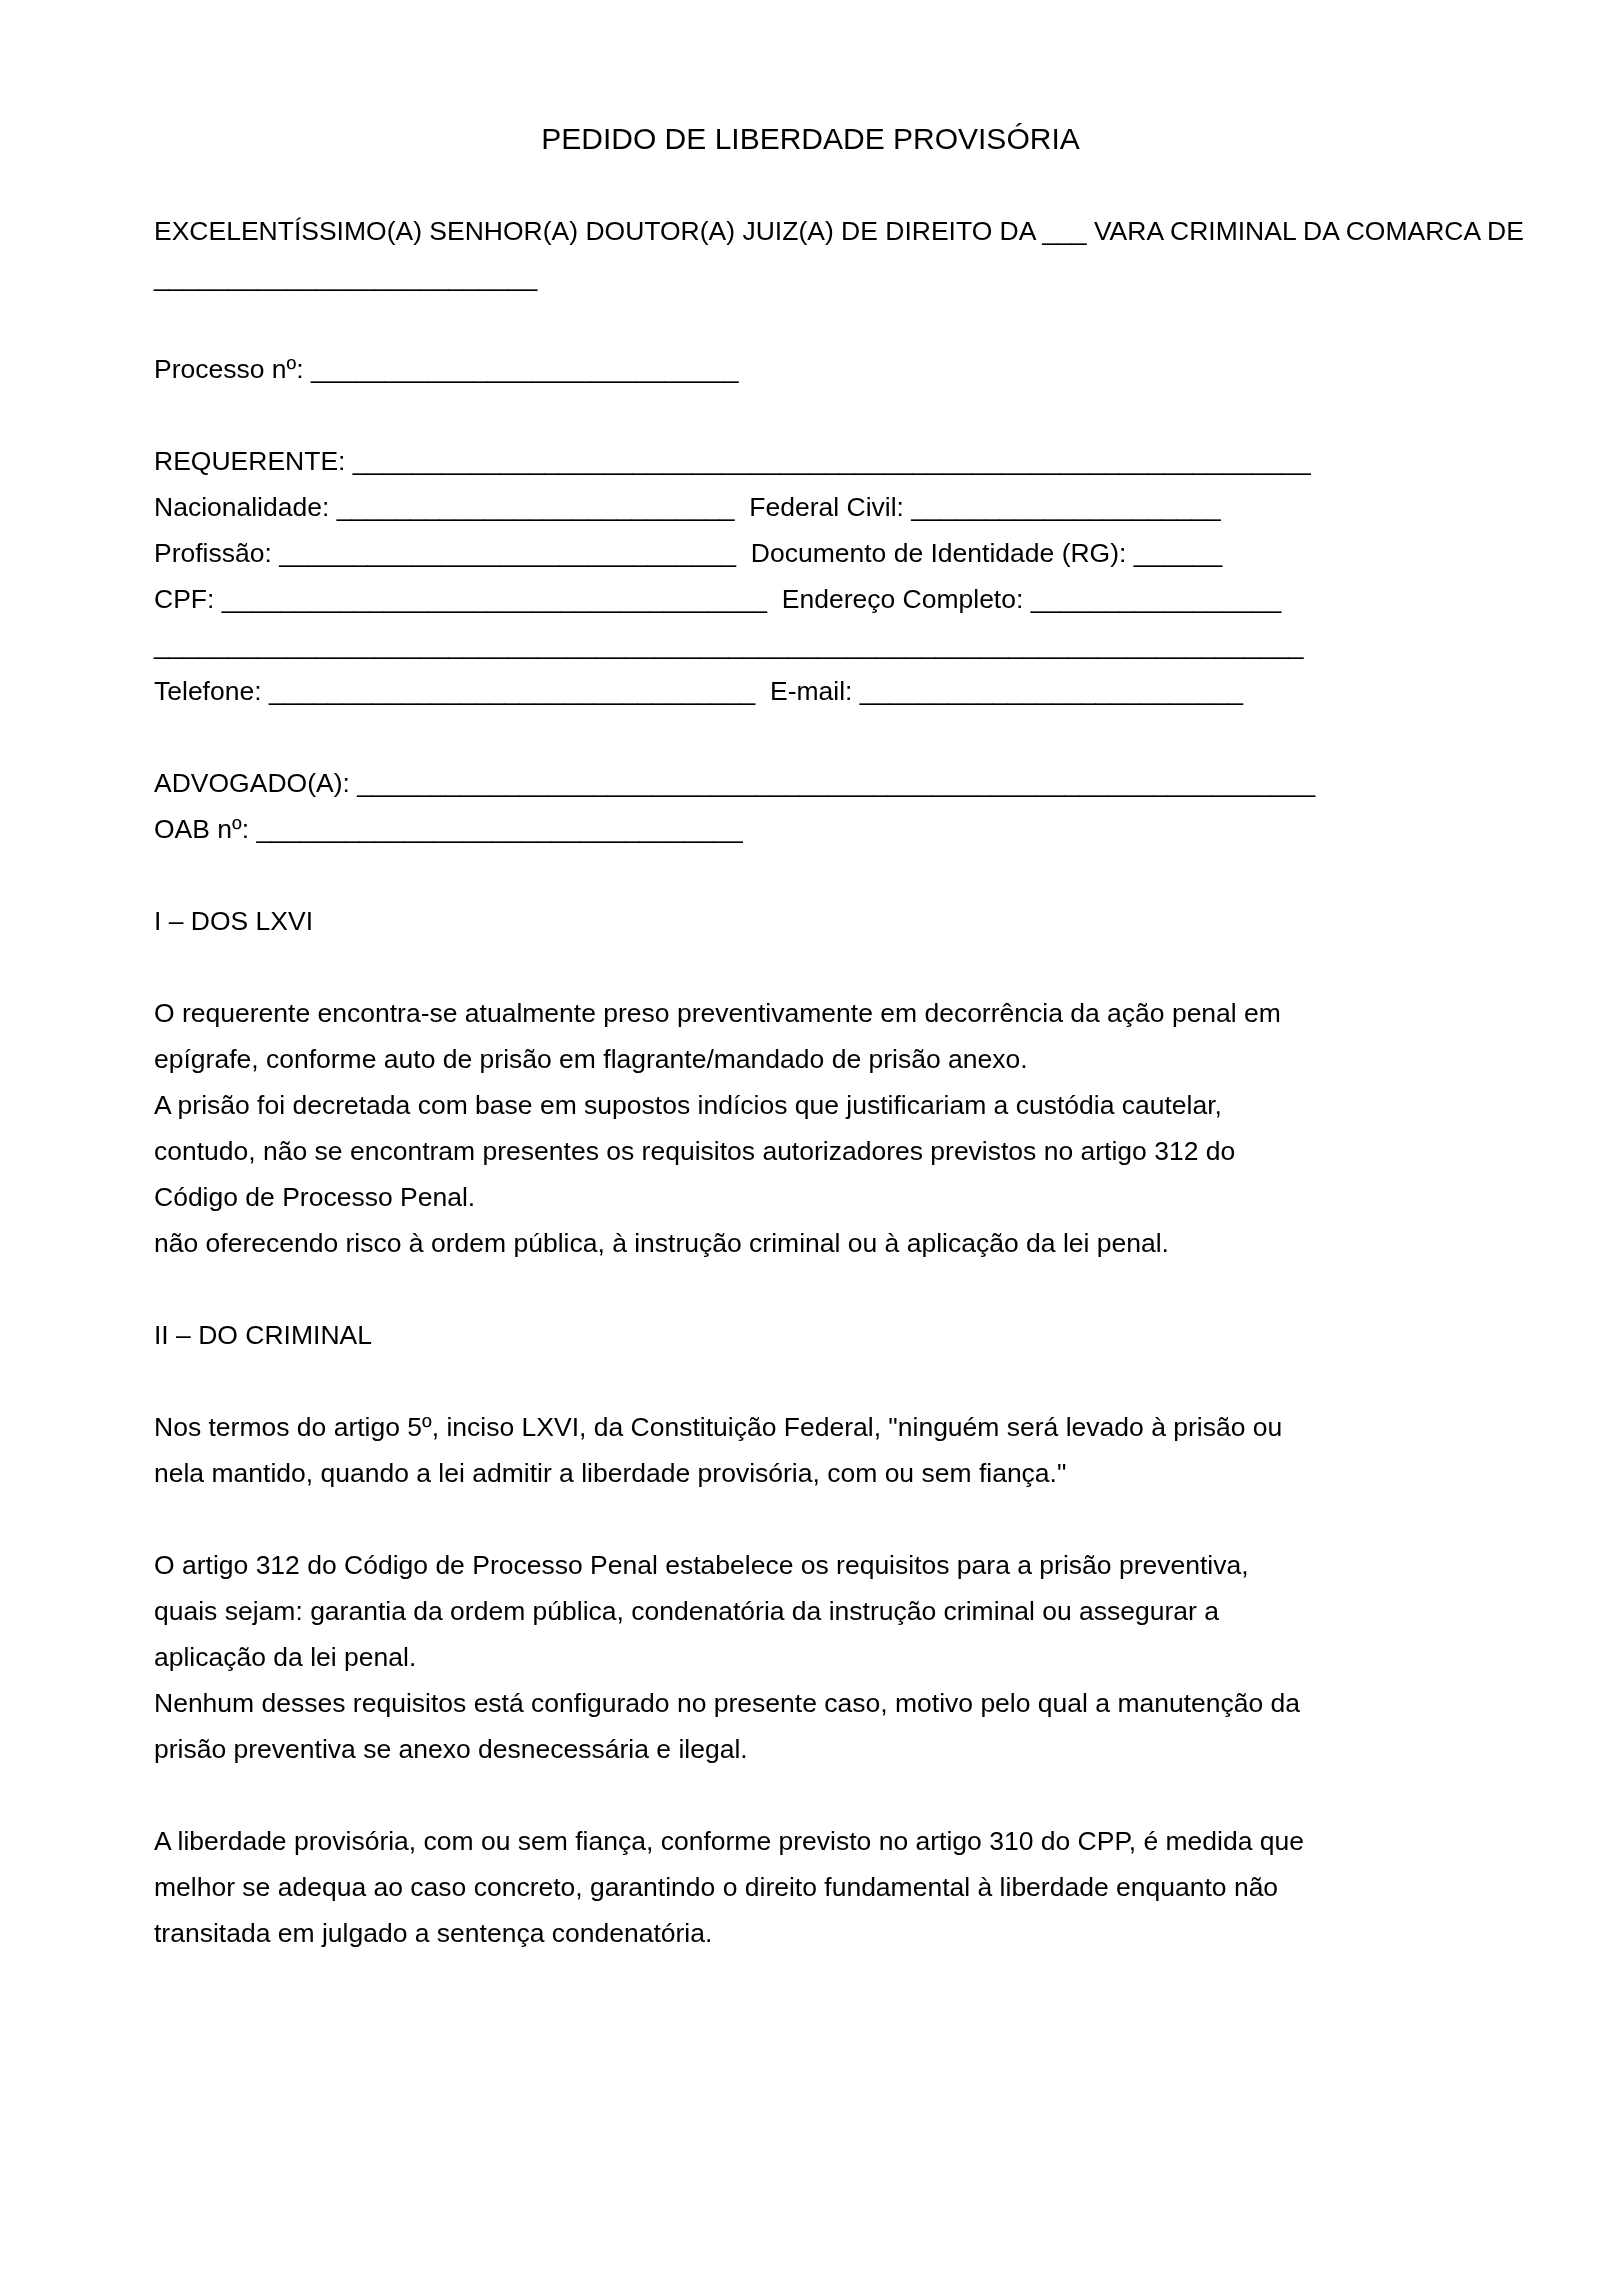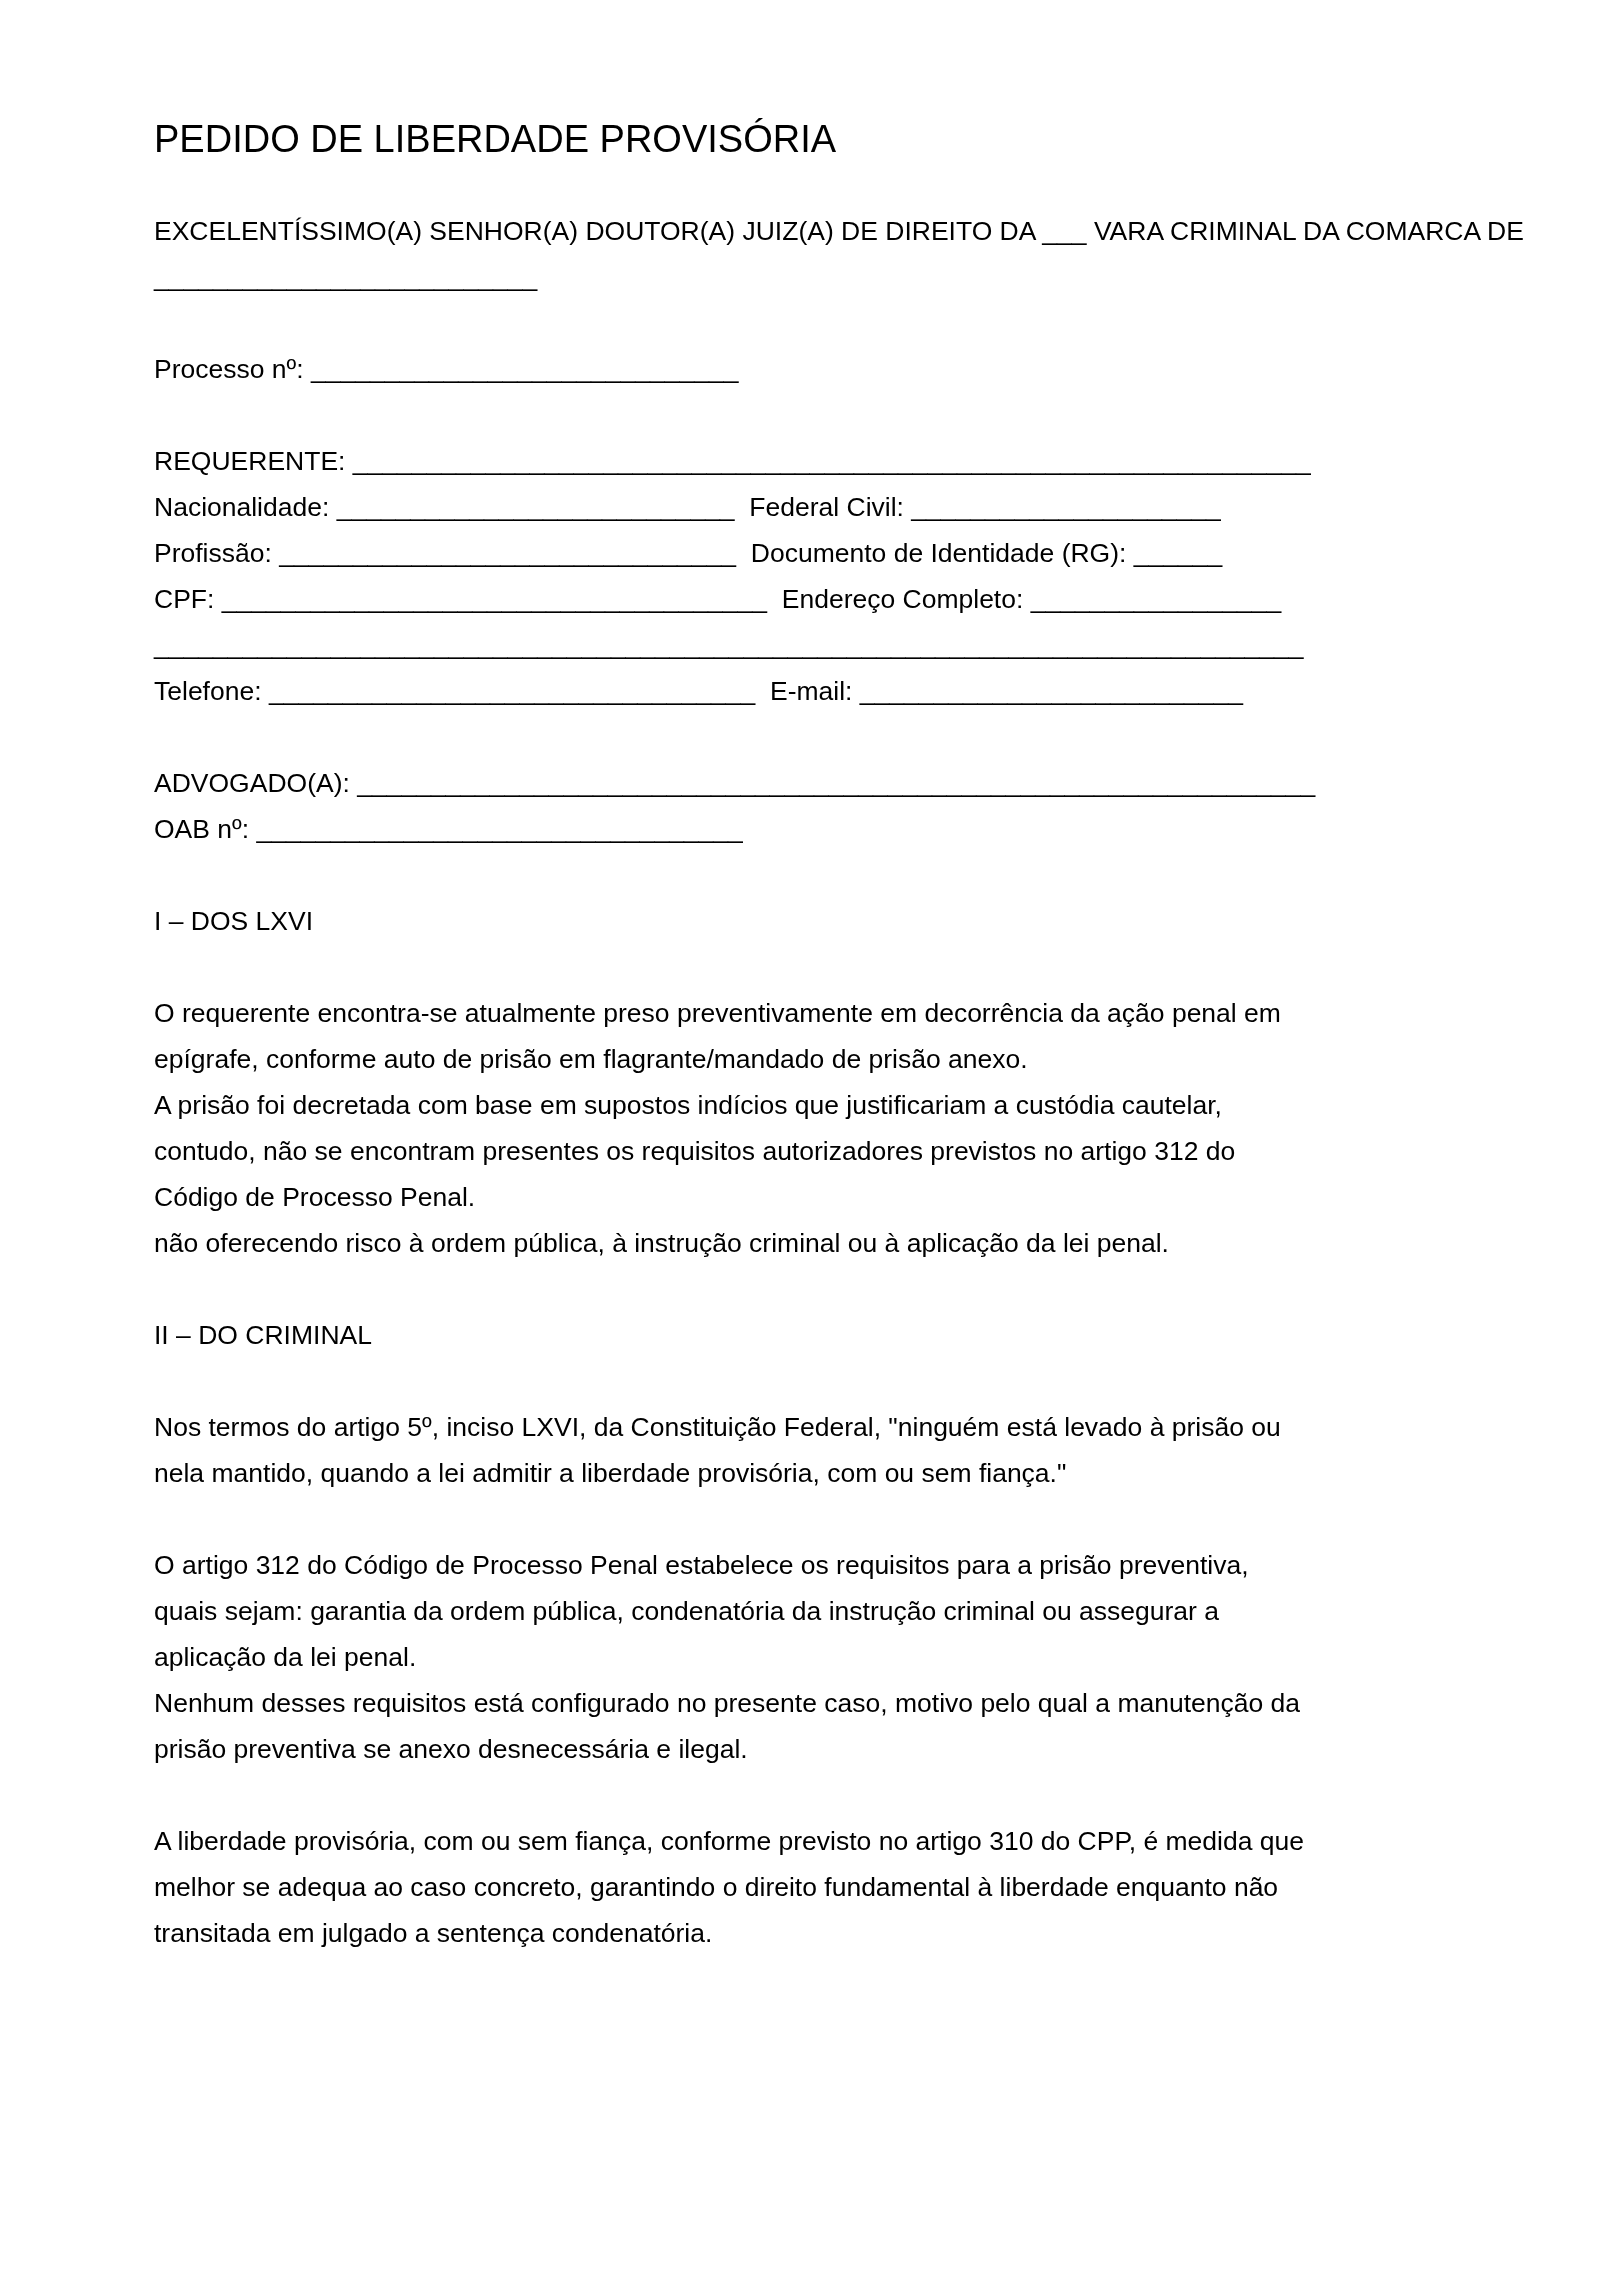--- a/index.html
+++ b/index.html
@@ -21,22 +21,22 @@
   }
   .line {
     height: 46px;
     line-height: 46px;
     white-space: pre;
   }
   .blank {
     height: 46px;
   }
   .title {
-    font-size: 38px;
-    text-align: left;
+    font-size: 30px;
+    text-align: center;
     width: 1313px; 
   }
 </style>
 </head>
 <body>
 
 <div class="page">
 
   <div class="line title">PEDIDO DE LIBERDADE PROVISÓRIA</div>
   <div class="line blank"></div>
@@ -67,21 +67,21 @@
   <div class="line">epígrafe, conforme auto de prisão em flagrante/mandado de prisão anexo.</div>
   <div class="line">A prisão foi decretada com base em supostos indícios que justificariam a custódia cautelar,</div>
   <div class="line">contudo, não se encontram presentes os requisitos autorizadores previstos no artigo 312 do</div>
   <div class="line">Código de Processo Penal.</div>
   <div class="line">não oferecendo risco à ordem pública, à instrução criminal ou à aplicação da lei penal.</div>
   <div class="line blank"></div>
 
   <div class="line">II – DO CRIMINAL</div>
   <div class="line blank"></div>
 
-  <div class="line">Nos termos do artigo 5º, inciso LXVI, da Constituição Federal, "ninguém está levado à prisão ou</div>
+  <div class="line">Nos termos do artigo 5º, inciso LXVI, da Constituição Federal, "ninguém será levado à prisão ou</div>
   <div class="line">nela mantido, quando a lei admitir a liberdade provisória, com ou sem fiança."</div>
   <div class="line blank"></div>
 
   <div class="line">O artigo 312 do Código de Processo Penal estabelece os requisitos para a prisão preventiva,</div>
   <div class="line">quais sejam: garantia da ordem pública, condenatória da instrução criminal ou assegurar a</div>
   <div class="line">aplicação da lei penal.</div>
   <div class="line">Nenhum desses requisitos está configurado no presente caso, motivo pelo qual a manutenção da</div>
   <div class="line">prisão preventiva se anexo desnecessária e ilegal.</div>
   <div class="line blank"></div>
 

